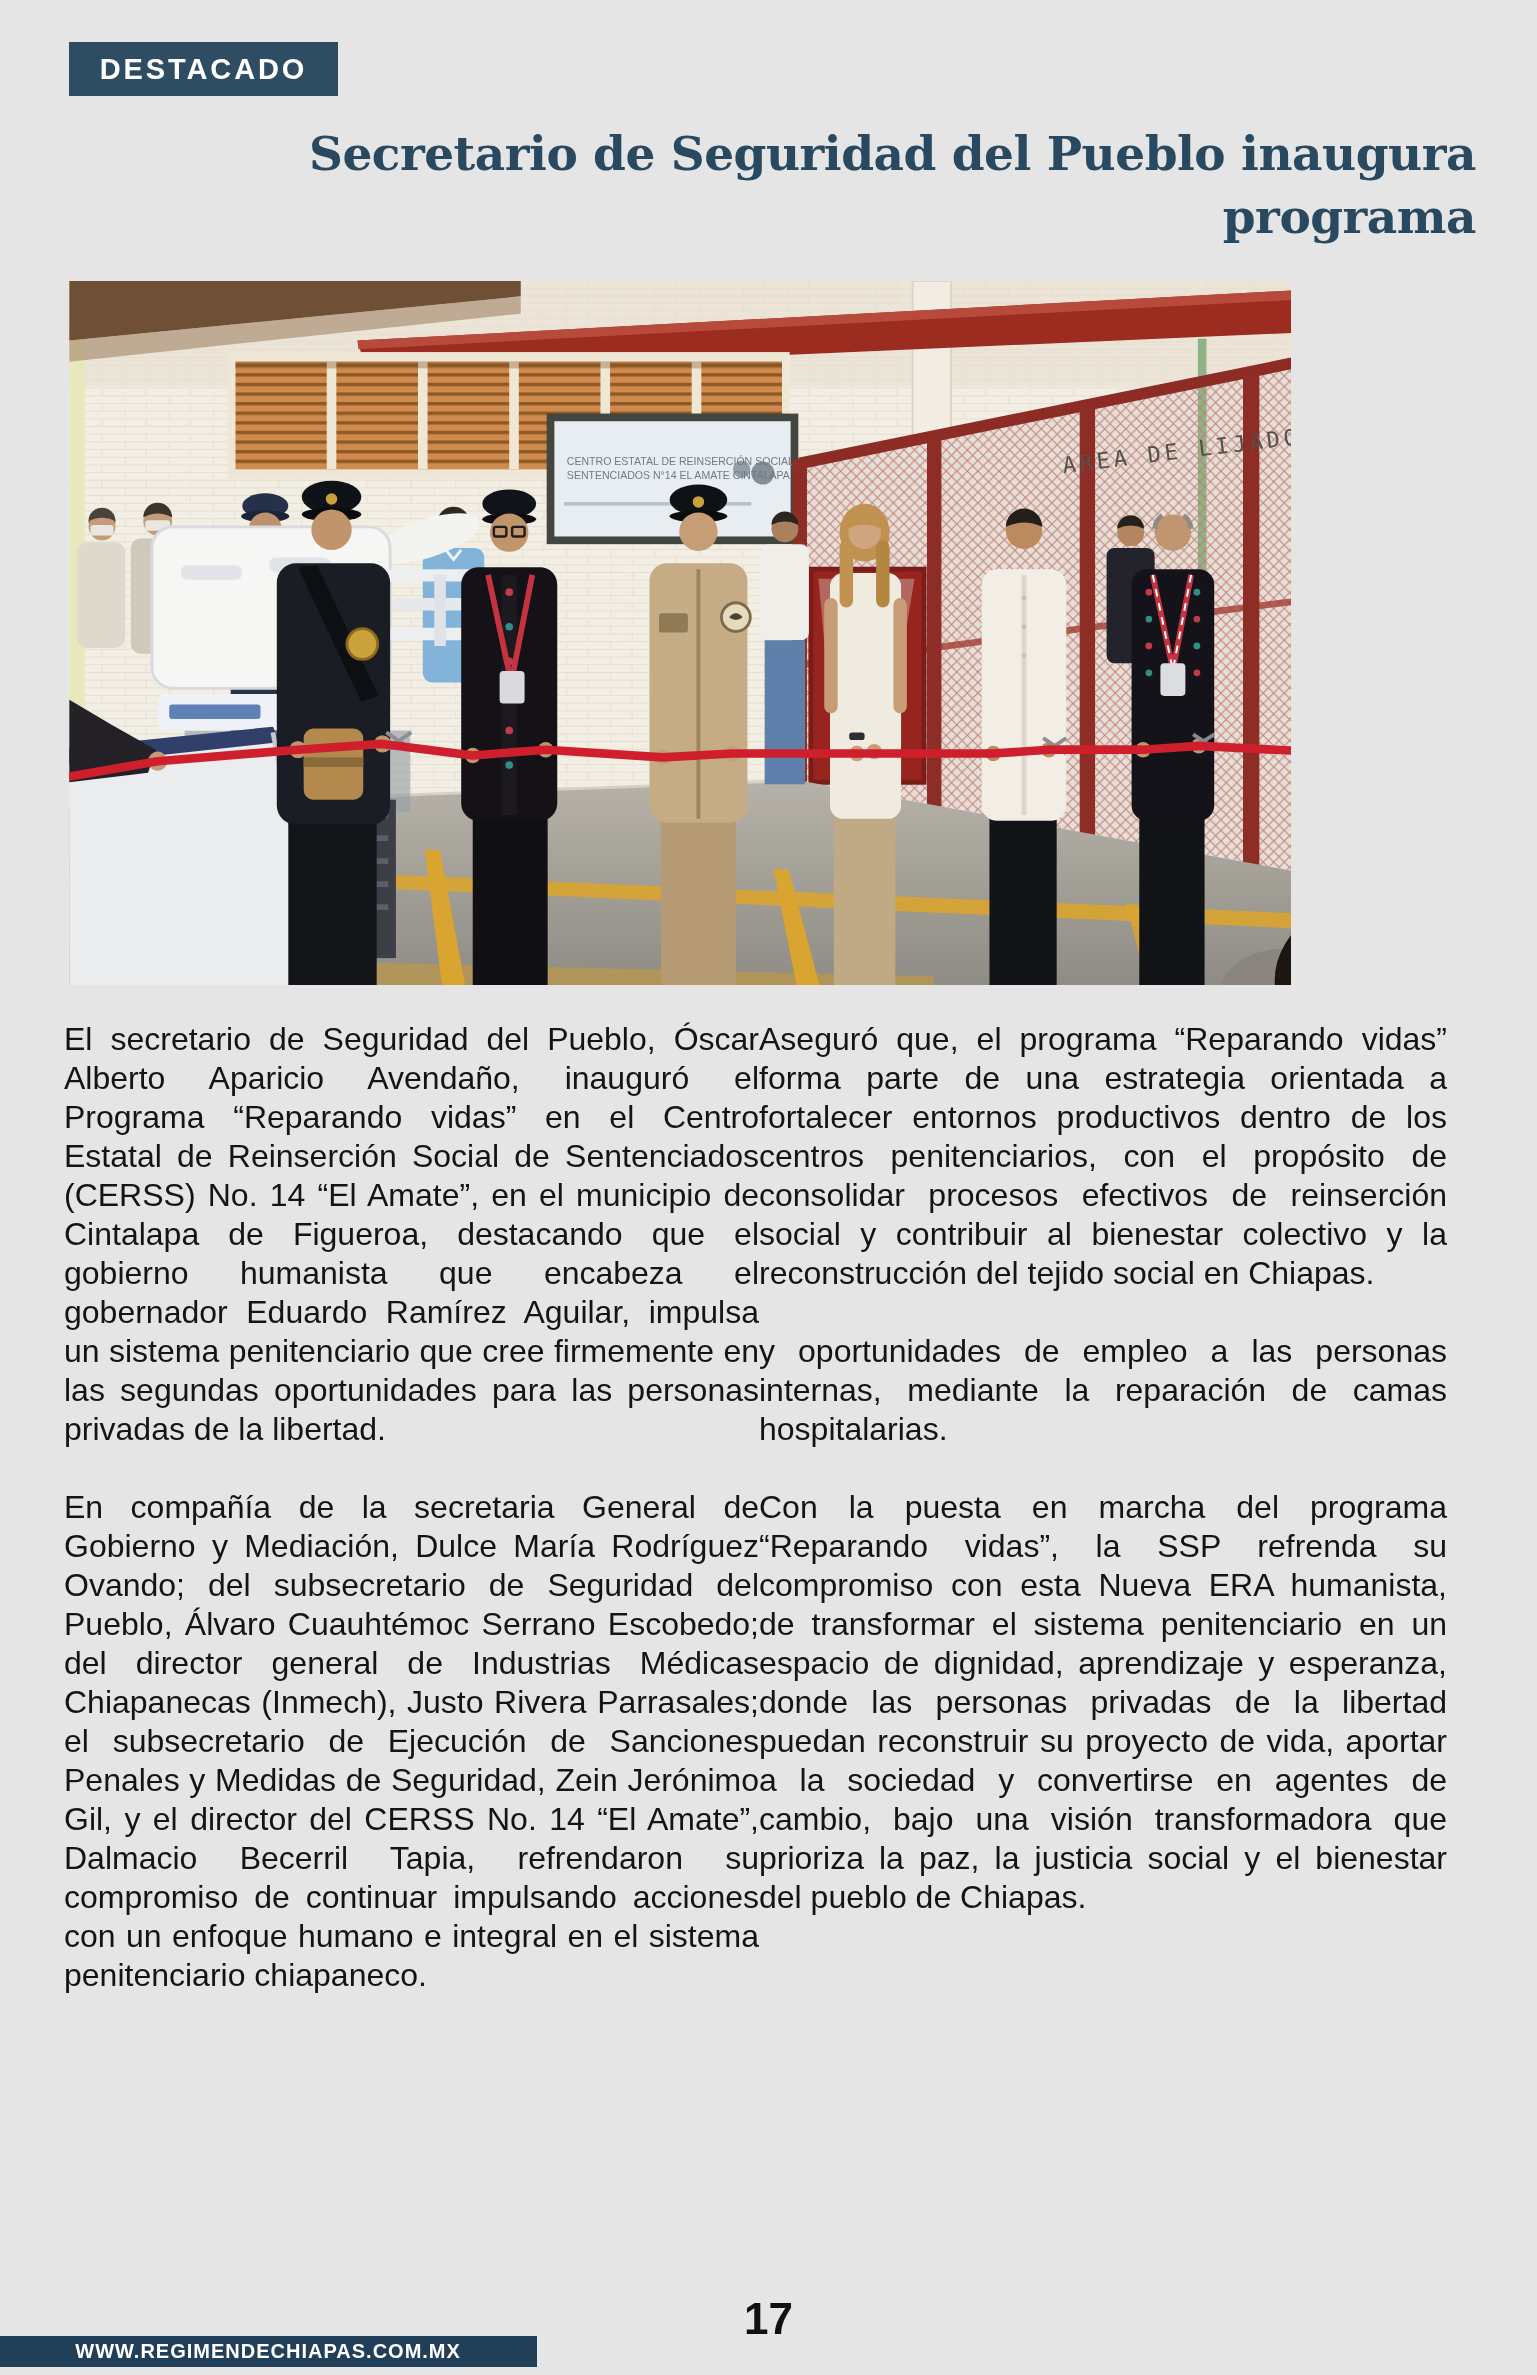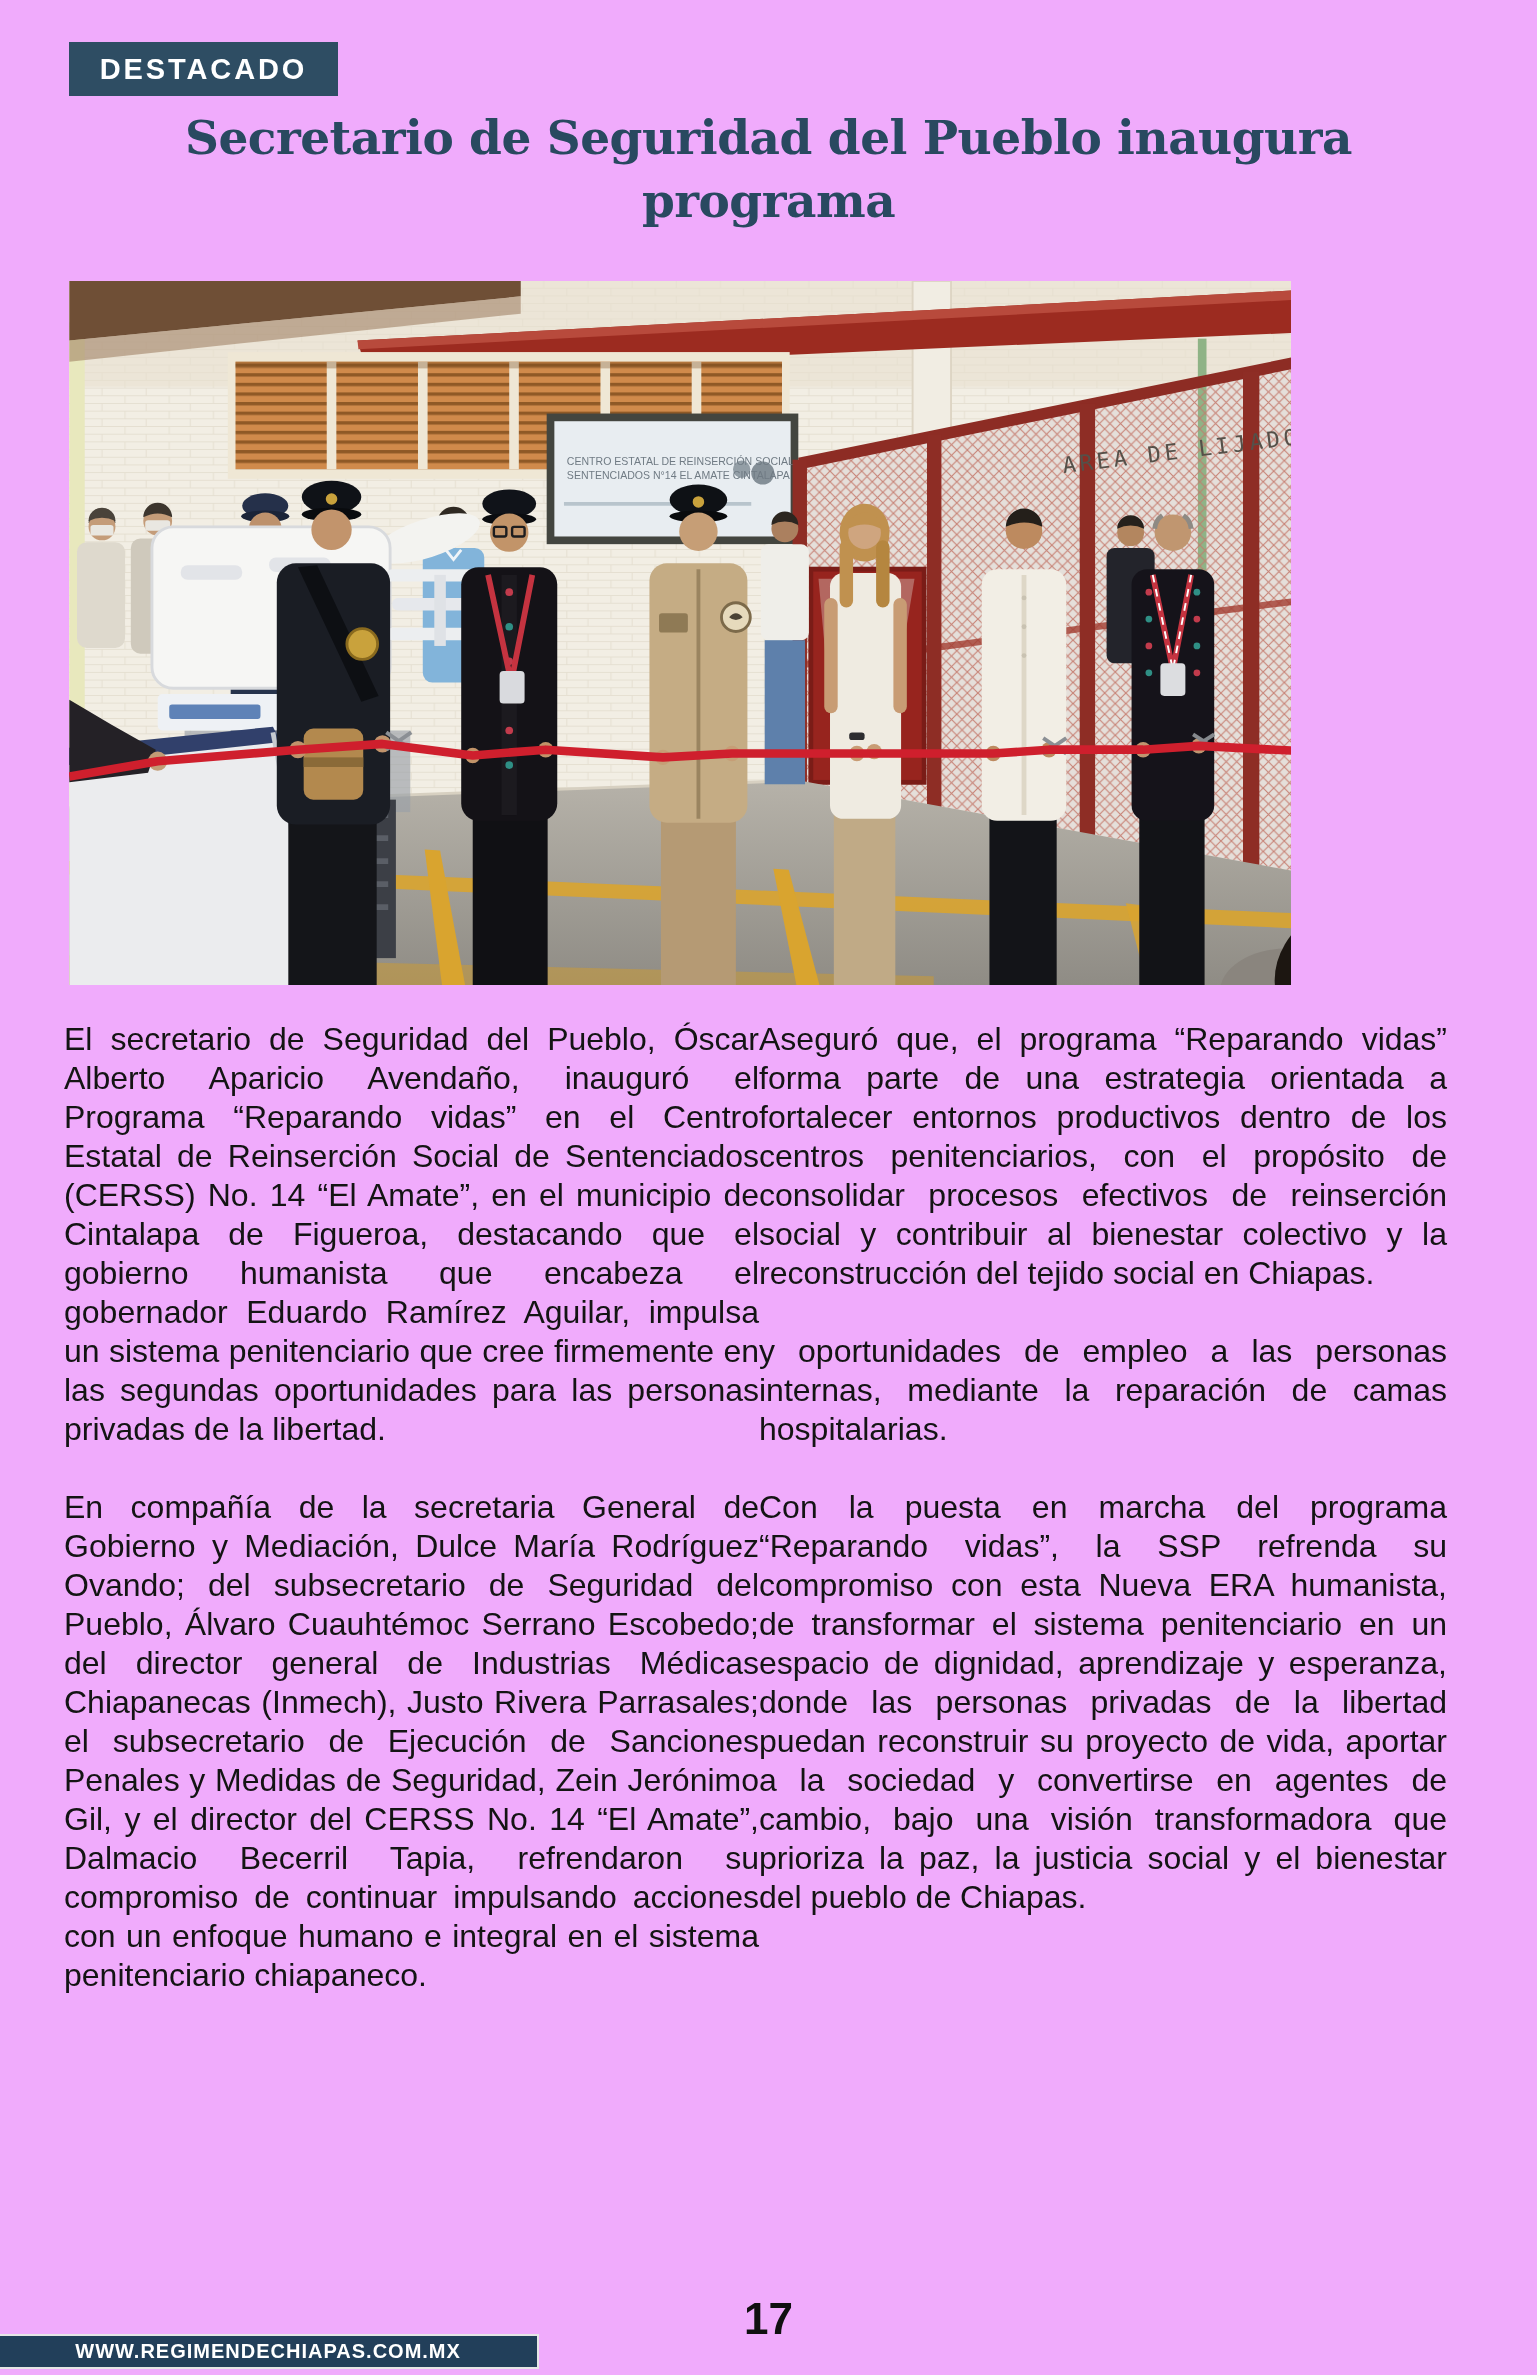--- a/index.html
+++ b/index.html
@@ -1,21 +1,21 @@
 <!DOCTYPE html>
 <html lang="es"><head>
 <meta charset="utf-8">
 <style>
   html,body{margin:0;padding:0;background:#ffffff;}
-  .page{position:relative;width:1537px;height:2376px;background:#f0abfc;overflow:hidden;
+  .page{position:relative;width:1537px;height:2376px;background:#e5e5e5;overflow:hidden;
         font-family:"Liberation Sans",sans-serif;}
   .badge{position:absolute;left:69px;top:42px;width:269px;height:54px;background:#2e4d63;
          color:#ffffff;display:flex;align-items:center;justify-content:center;
          font-weight:bold;font-size:29px;letter-spacing:2.9px;}
-  .headline{position:absolute;left:77px;top:106px;width:1383px;margin:0;text-align:center;
+  .headline{position:absolute;left:77px;top:106px;width:1383px;margin:16px;text-align:right;
             color:#294960;font-family:"DejaVu Serif",serif;font-weight:bold;
             font-size:47px;line-height:63px;letter-spacing:-0.5px;}
   .hl-line{display:block;}
   .photo{position:absolute;left:69px;top:281px;width:1222px;height:704px;overflow:hidden;
          background:#ece7dd;}
   .photo svg{display:block;}
   .columns{position:absolute;left:64px;top:1020px;width:1404px;display:flex;}
   .col{width:695px;text-align:justify;color:#141414;font-size:32px;line-height:39px;
        hyphens:auto;-webkit-hyphens:auto;}
   .col.right{width:688px;}

